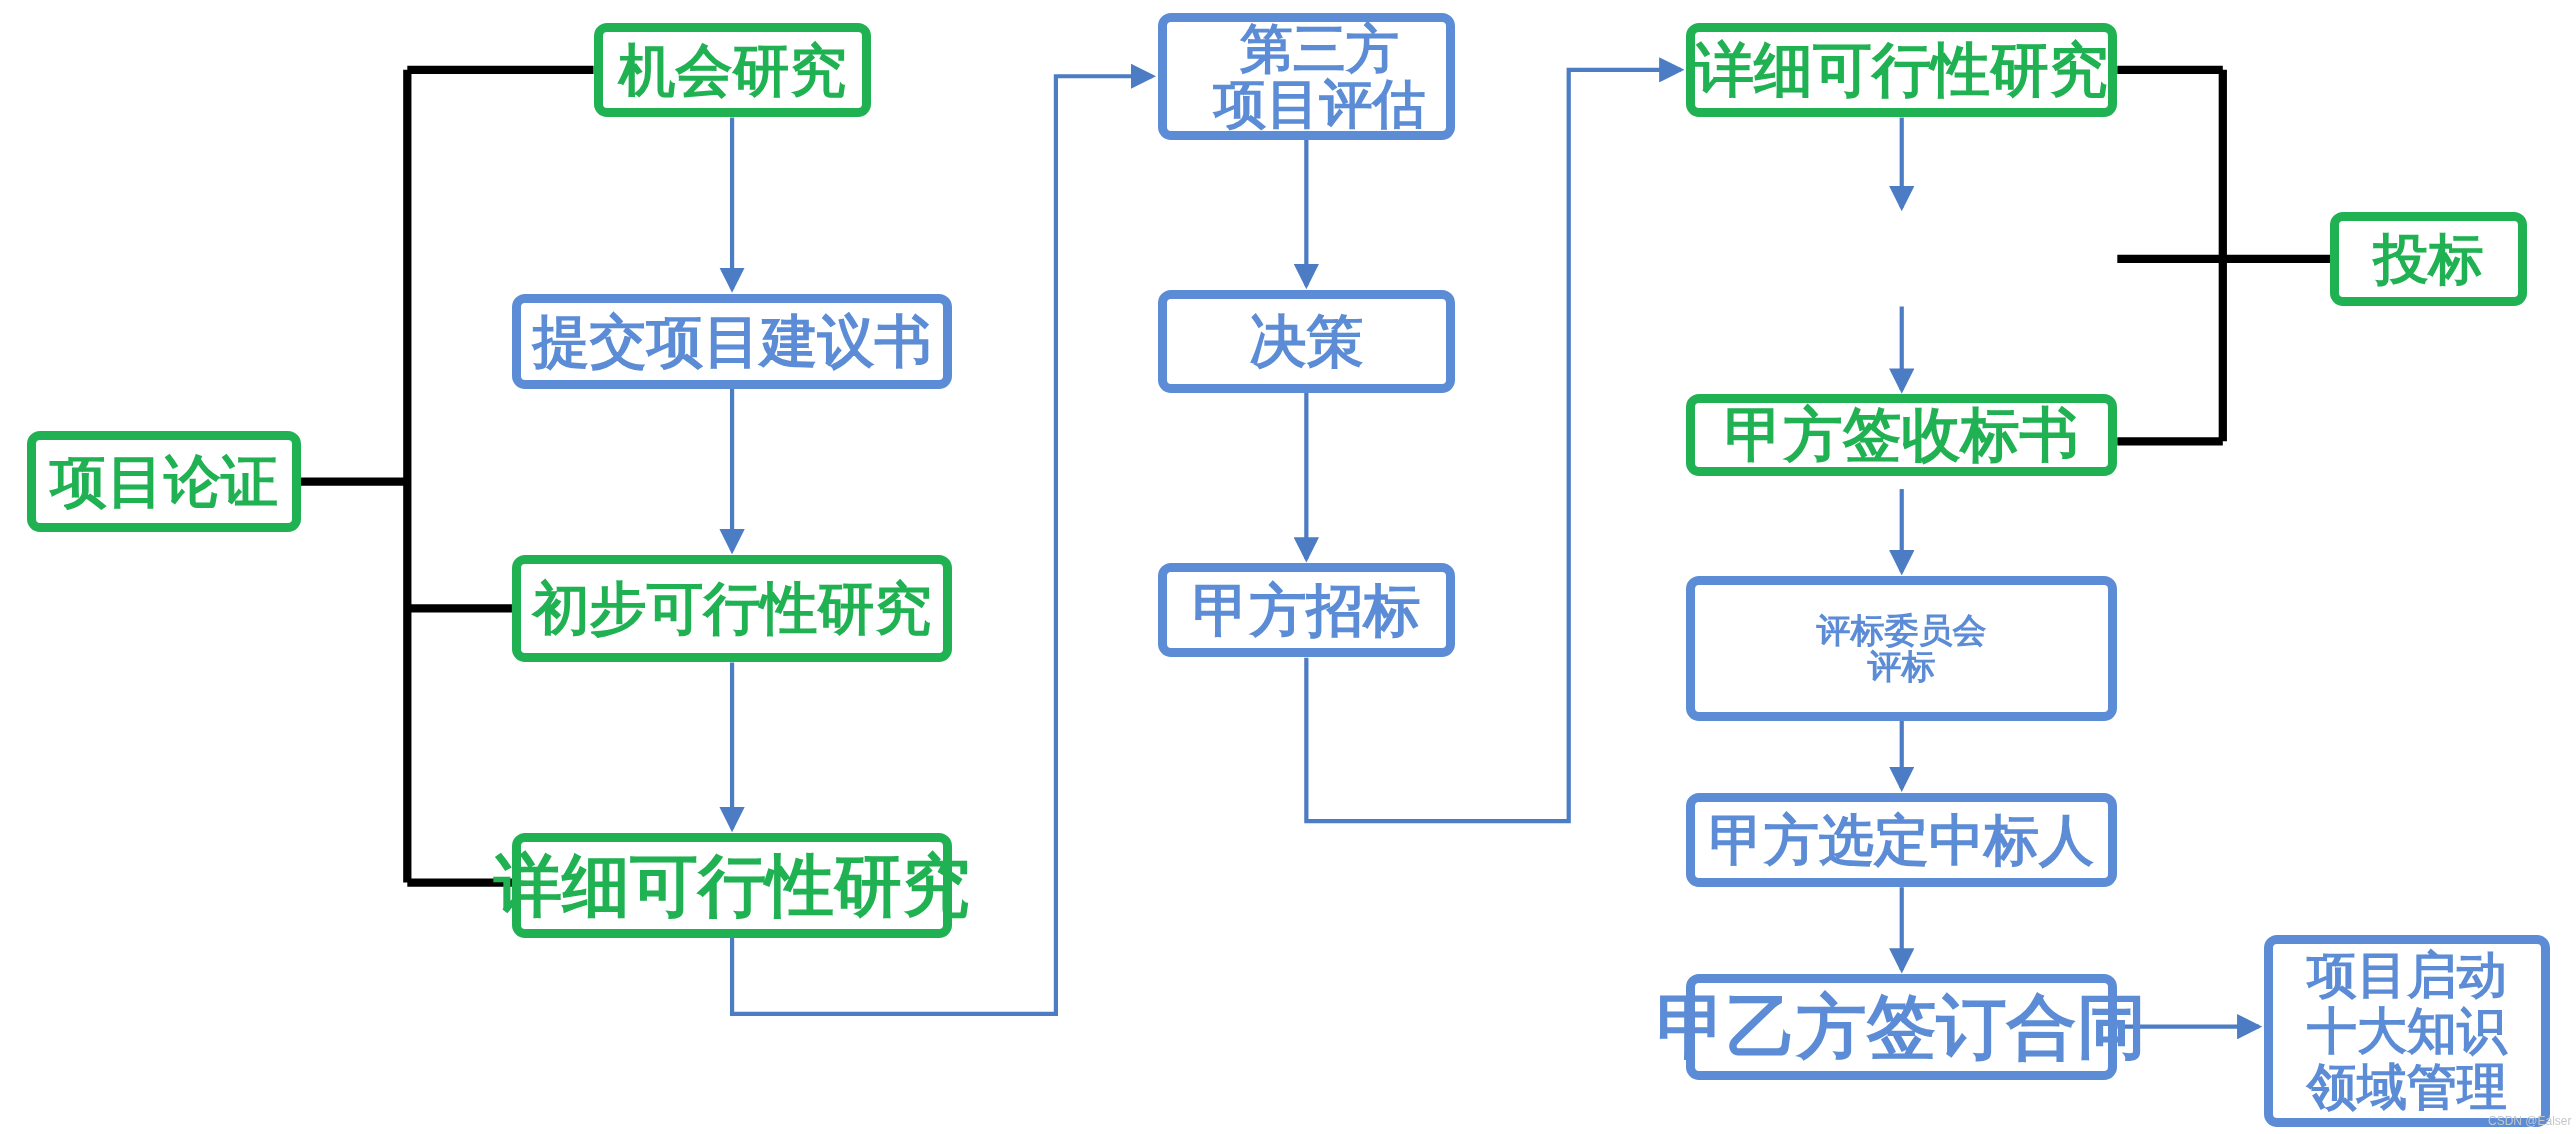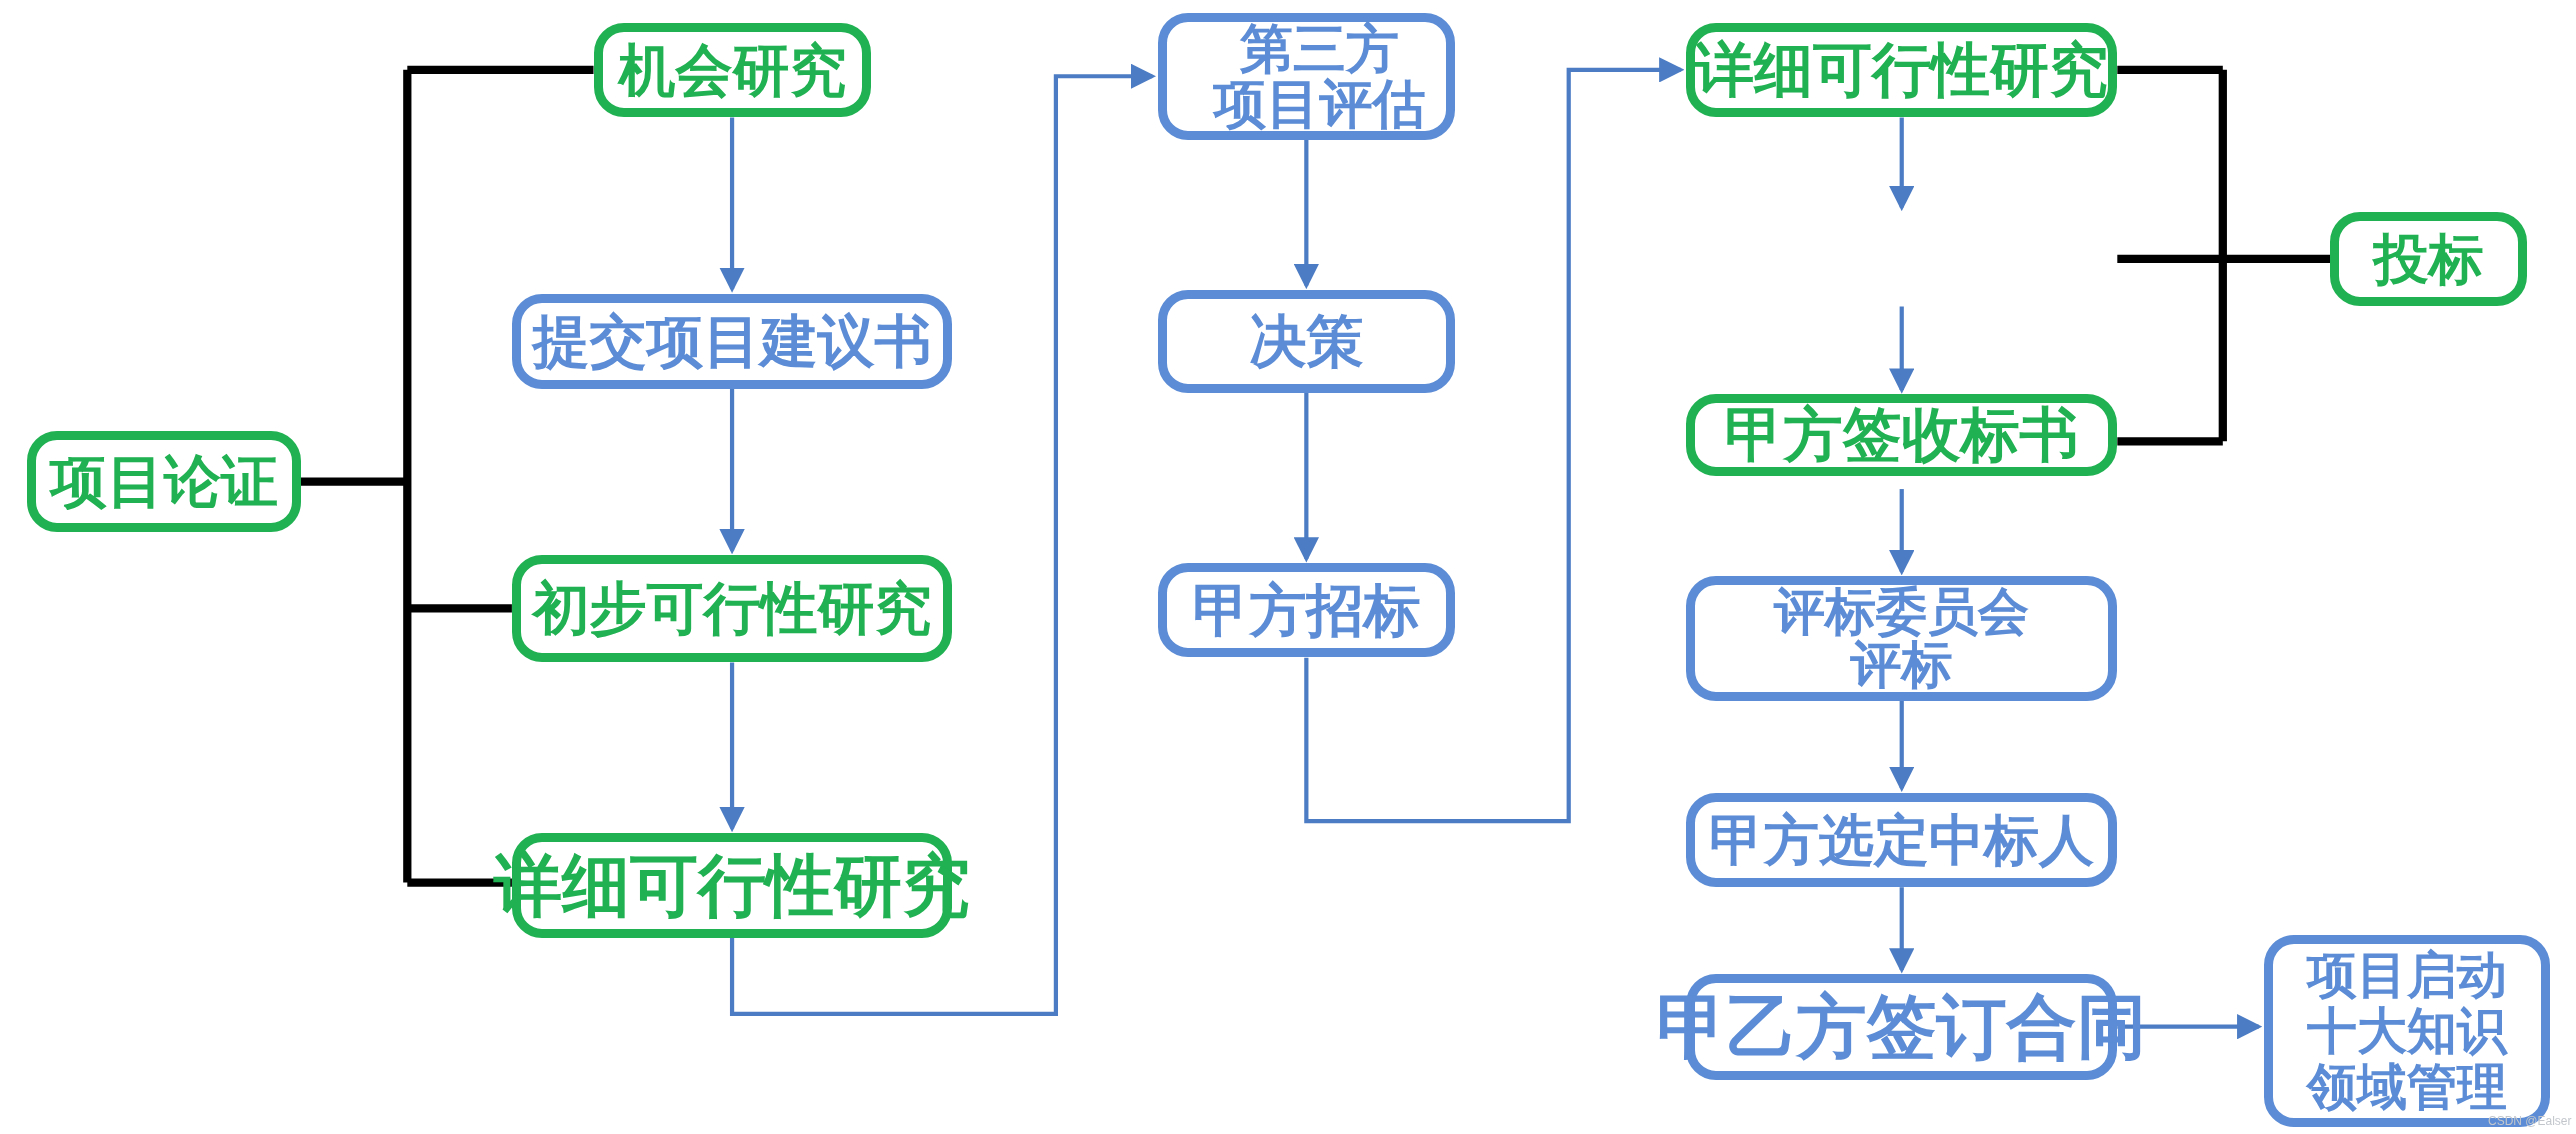--- a/index.html
+++ b/index.html
@@ -21,21 +21,21 @@
   .wires{position:absolute;left:0;top:0;width:2576px;height:1135px;}
   .wires path{fill:none;}
   .wires .k{stroke:var(--black);stroke-width:9;}
   .wires .a{stroke:var(--arrow);stroke-width:4.6;}
   .node{
     position:absolute;
     box-sizing:border-box;
     display:flex;flex-direction:column;
     align-items:center;justify-content:center;
     border:9.2px solid;
-    border-radius:30px;
+    border-radius:13px;
     background:#fff;
     font-weight:700;
     text-align:center;
     white-space:nowrap;
     line-height:1.1;
   }
   .node.green{border-color:var(--green);color:var(--green);}
   .node.blue{border-color:var(--blue);color:var(--blue);}
   .node .ln{display:block;}
   
@@ -43,21 +43,21 @@
   .n2 {left:594px; top:23px;   width:277px;height:94px;font-size:57px;}
   .n3 {left:512px; top:294px;  width:440px;height:95px;font-size:57px;}
   .n4 {left:512px; top:555px;  width:440px;height:107px;font-size:57px;}
   .n5 {left:512px; top:833px;  width:440px;height:105px;font-size:68px;}
   .n6 {left:1158px;top:13px;   width:297px;height:127px;font-size:53px;line-height:1.02;padding-left:26px;}
   .n7 {left:1158px;top:290px;  width:297px;height:103px;font-size:57px;}
   .n8 {left:1158px;top:563px;  width:297px;height:94px;font-size:57px;}
   .n9 {left:1686px;top:23px;   width:431px;height:94px;font-size:59px;}
   .n10{left:1686px;top:212px;  width:431px;height:94px;font-size:59px;}
   .n11{left:1686px;top:394px;  width:431px;height:82px;font-size:59px;}
-  .n12{left:1686px;top:576px;  width:431px;height:125px;font-size:51px;line-height:1.03;}
+  .n12{left:1686px;top:576px;  width:431px;height:145px;font-size:34px;line-height:1.03;}
   .n13{left:1686px;top:793px;  width:431px;height:94px;font-size:55px;}
   .n14{left:1686px;top:974px; width:431px;height:106px;font-size:70px;}
   .n15{left:2330px;top:212px;  width:197px;height:94px;font-size:55px;}
   .n16{left:2264px;top:935px; width:286px;height:192px;font-size:50px;line-height:1.12;}
   .watermark{
     position:absolute;left:2488px;top:1114px;
     font-size:12px;font-weight:400;
     color:var(--watermark);
     white-space:nowrap;
   }

